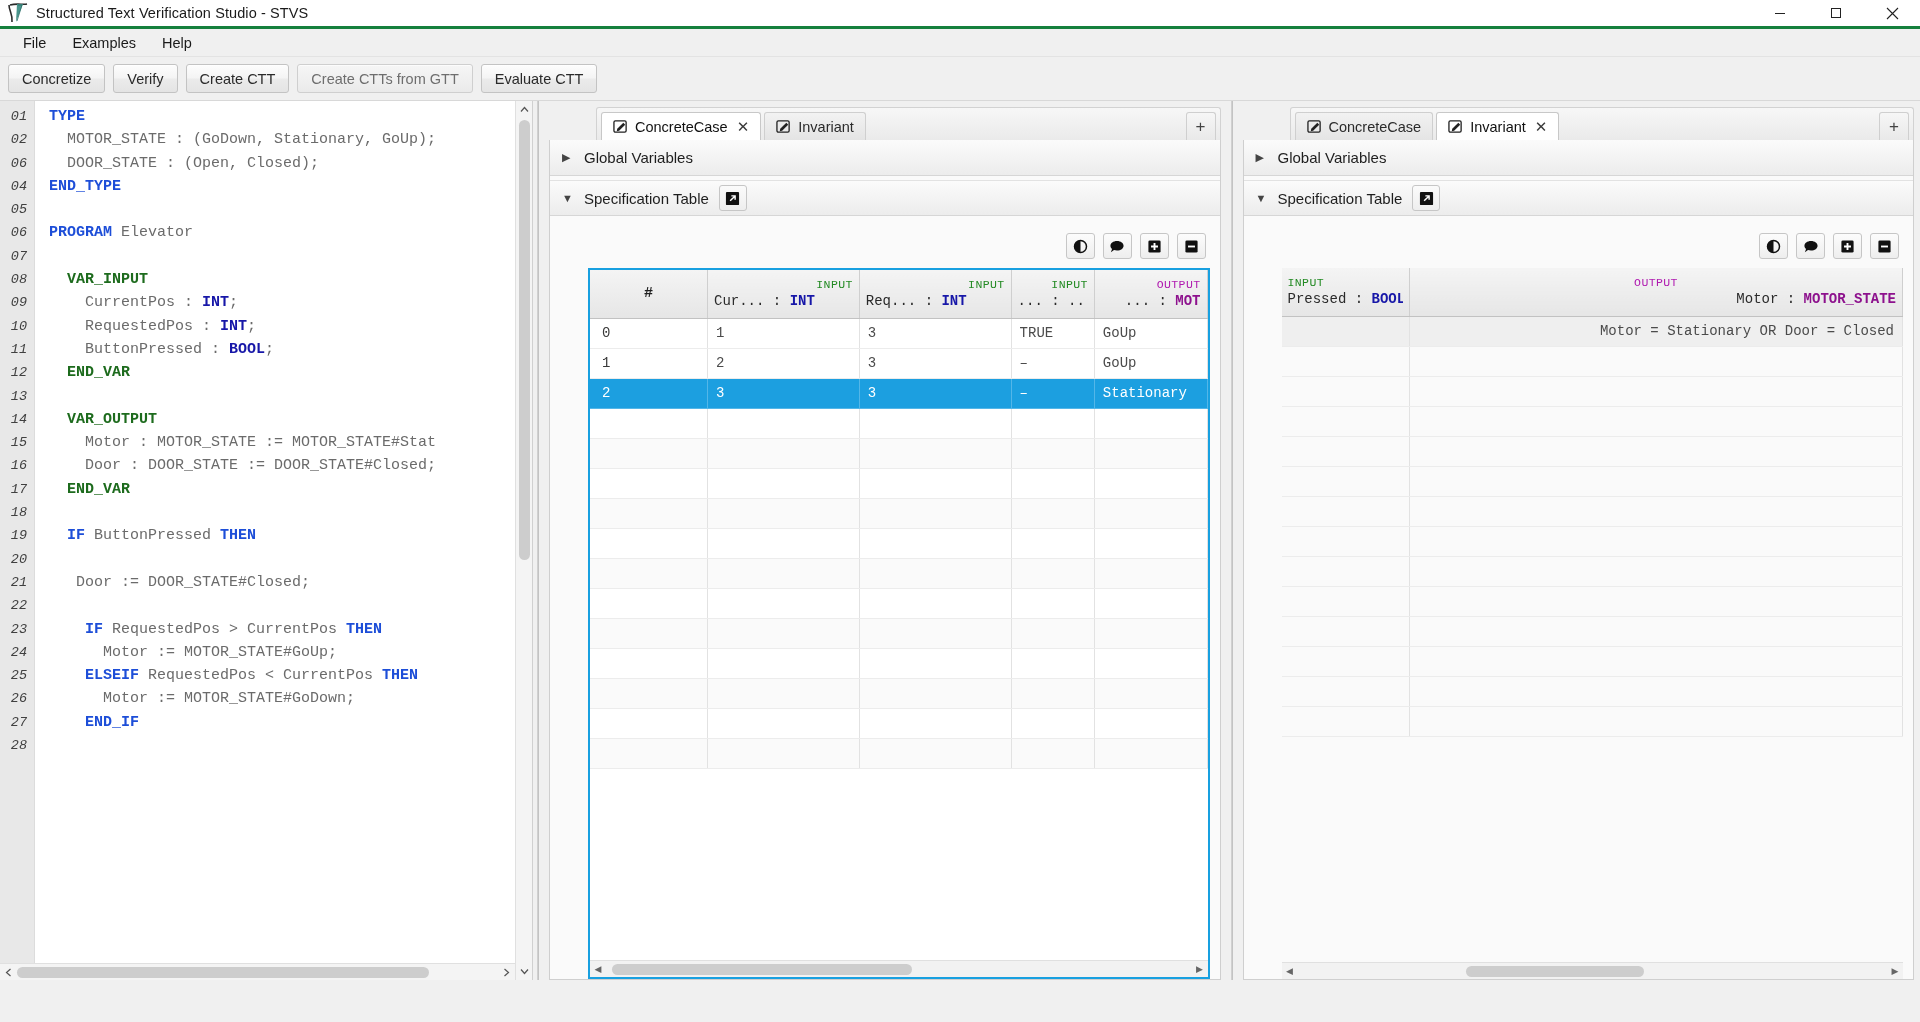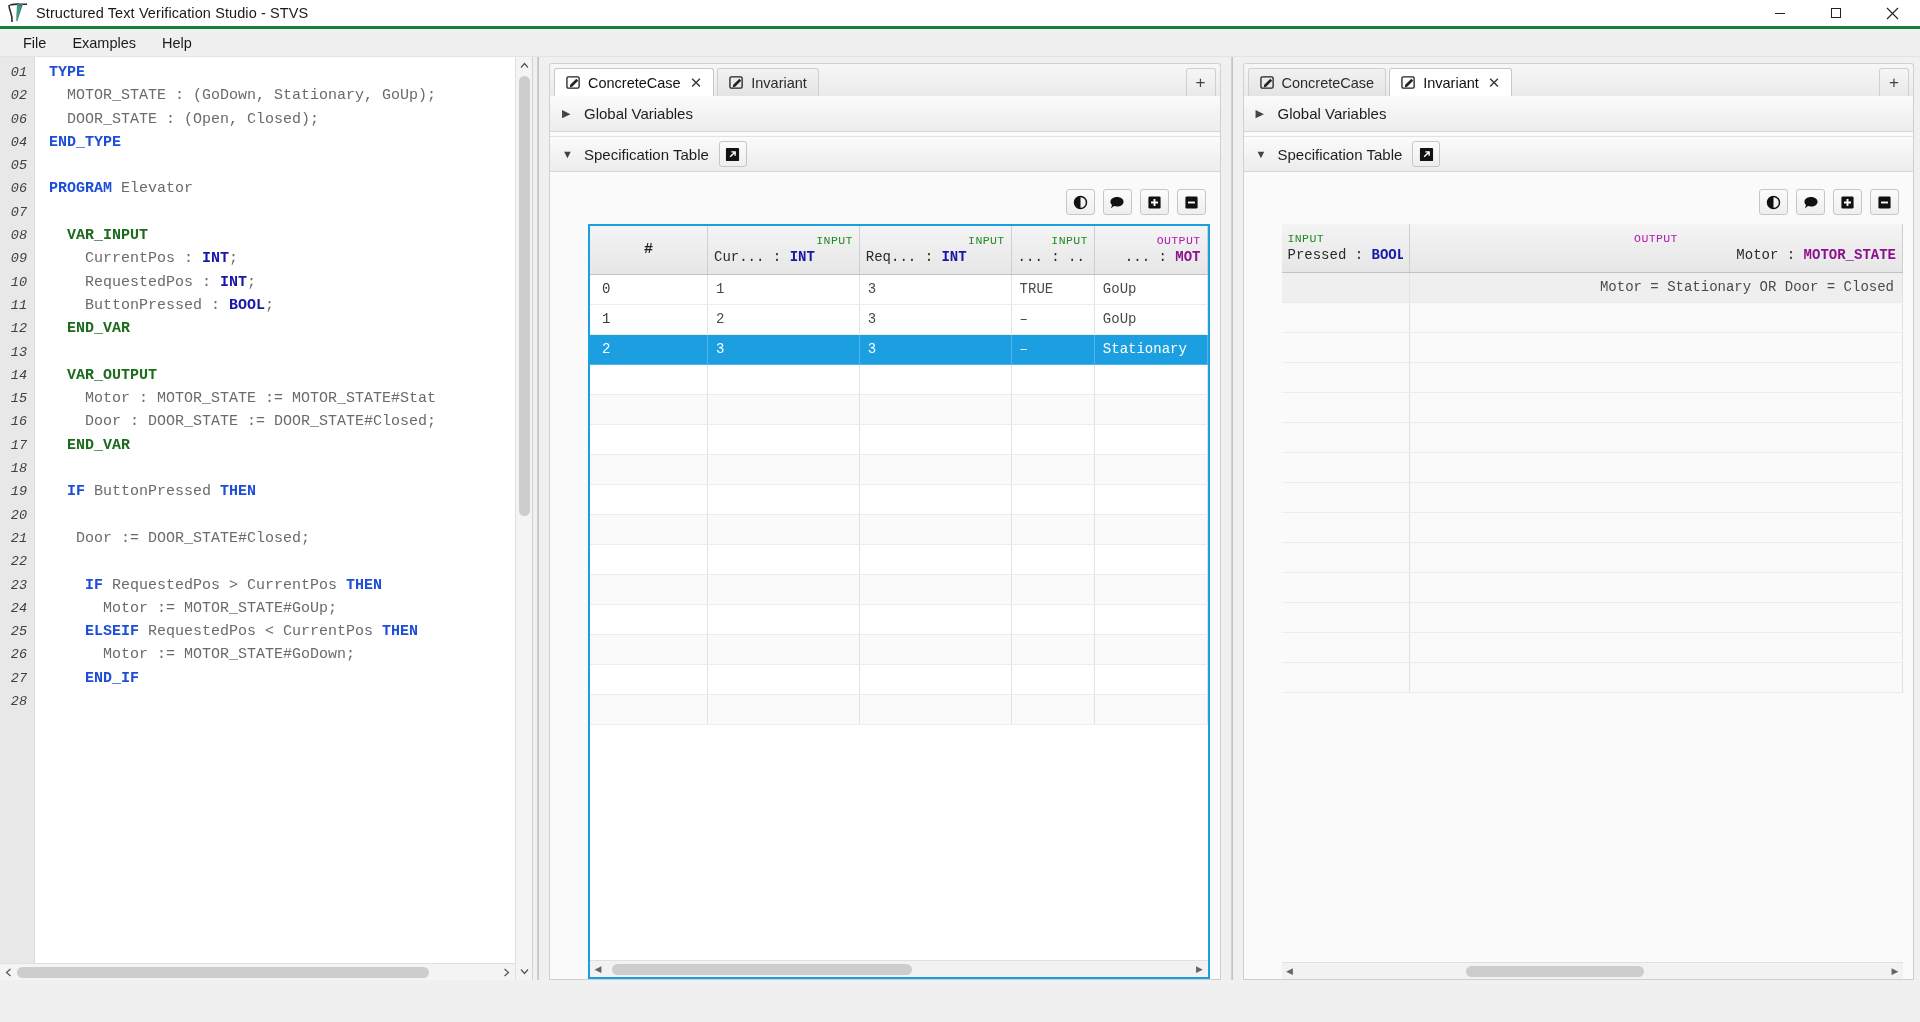--- a/index.html
+++ b/index.html
@@ -186,20 +186,21 @@
   }
   .tabstrip {
     height: 33px; flex: 0 0 33px;
     display: flex; align-items: flex-end;
     background: linear-gradient(to bottom,#f7f7f7,#eaeaea);
     border: 1px solid #d2d2d2;
     border-bottom: none;
     border-radius: 3px 3px 0 0;
     padding: 0 4px;
     position: relative;
+    margin-left: 47px;
   }
   .tab {
     height: 28px;
     display: flex; align-items: center; gap: 7px;
     padding: 0 11px;
     font-size: 14.5px; color: #2b2b2b;
     background: linear-gradient(to bottom,#f2f2f2,#e4e4e4);
     border: 1px solid #cfcfcf;
     border-bottom: none;
     border-radius: 3px 3px 0 0;
@@ -392,20 +393,27 @@
       </div>
     </div>
   </div>
 
   <div class="menubar">
     <div class="menu-item">File</div>
     <div class="menu-item">Examples</div>
     <div class="menu-item">Help</div>
   </div>
 
+  <div class="toolbar">
+    <div class="tb-btn">Concretize</div>
+    <div class="tb-btn">Verify</div>
+    <div class="tb-btn">Create CTT</div>
+    <div class="tb-btn muted">Create CTTs from GTT</div>
+    <div class="tb-btn">Evaluate CTT</div>
+  </div>
 
   <div class="main">
 
     <div class="editor-pane">
       <div class="editor-body">
         <div class="gutter" id="gutter">
             <div>01</div>
             <div>02</div>
             <div>06</div>
             <div>04</div>

